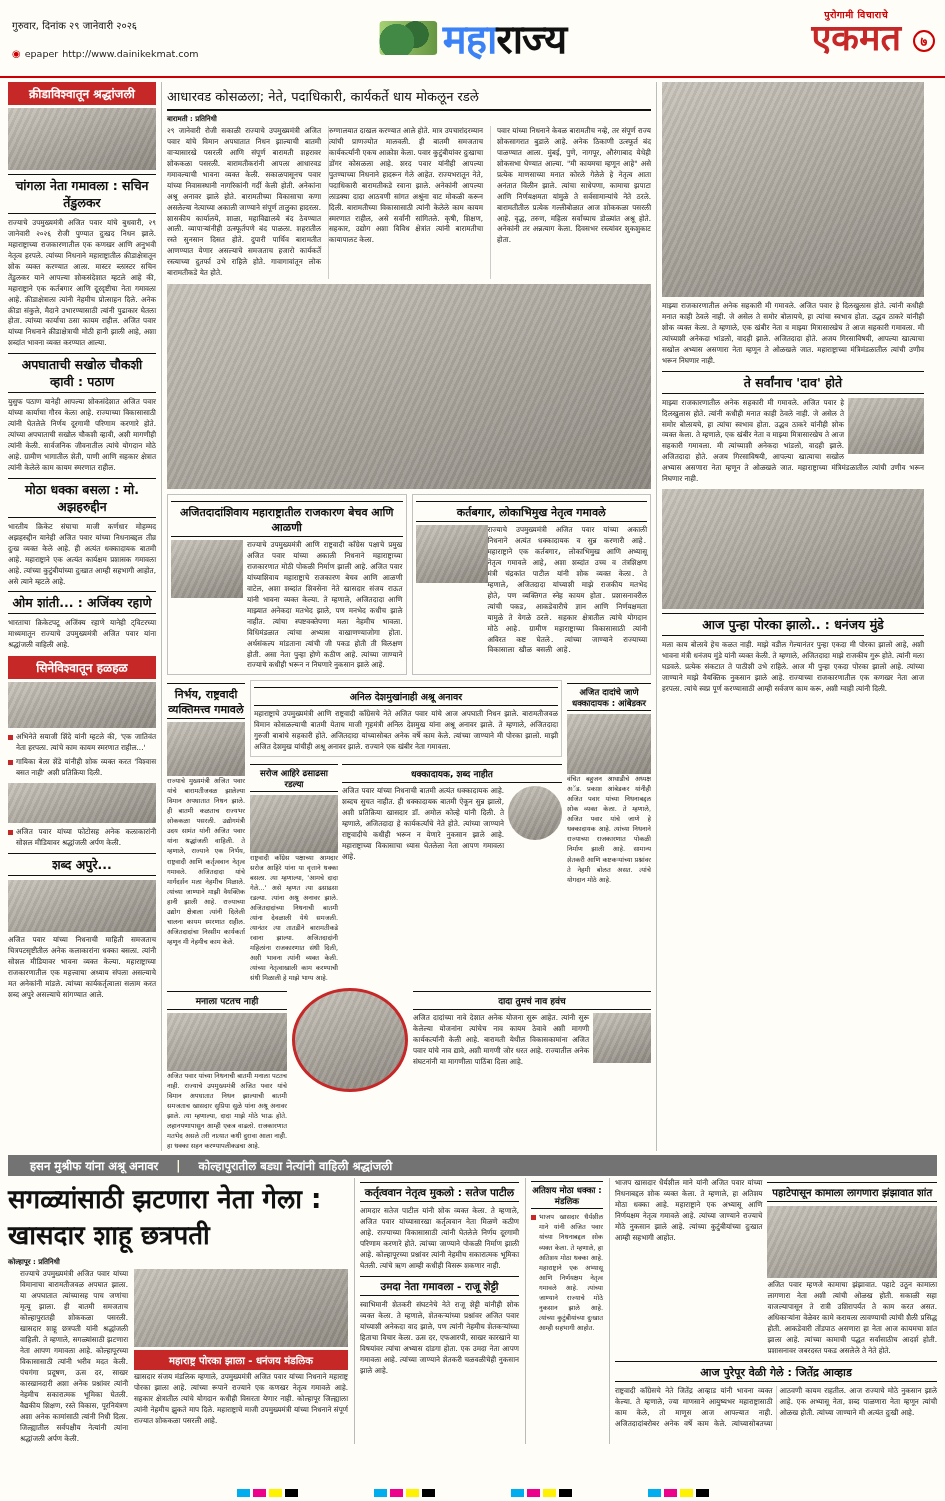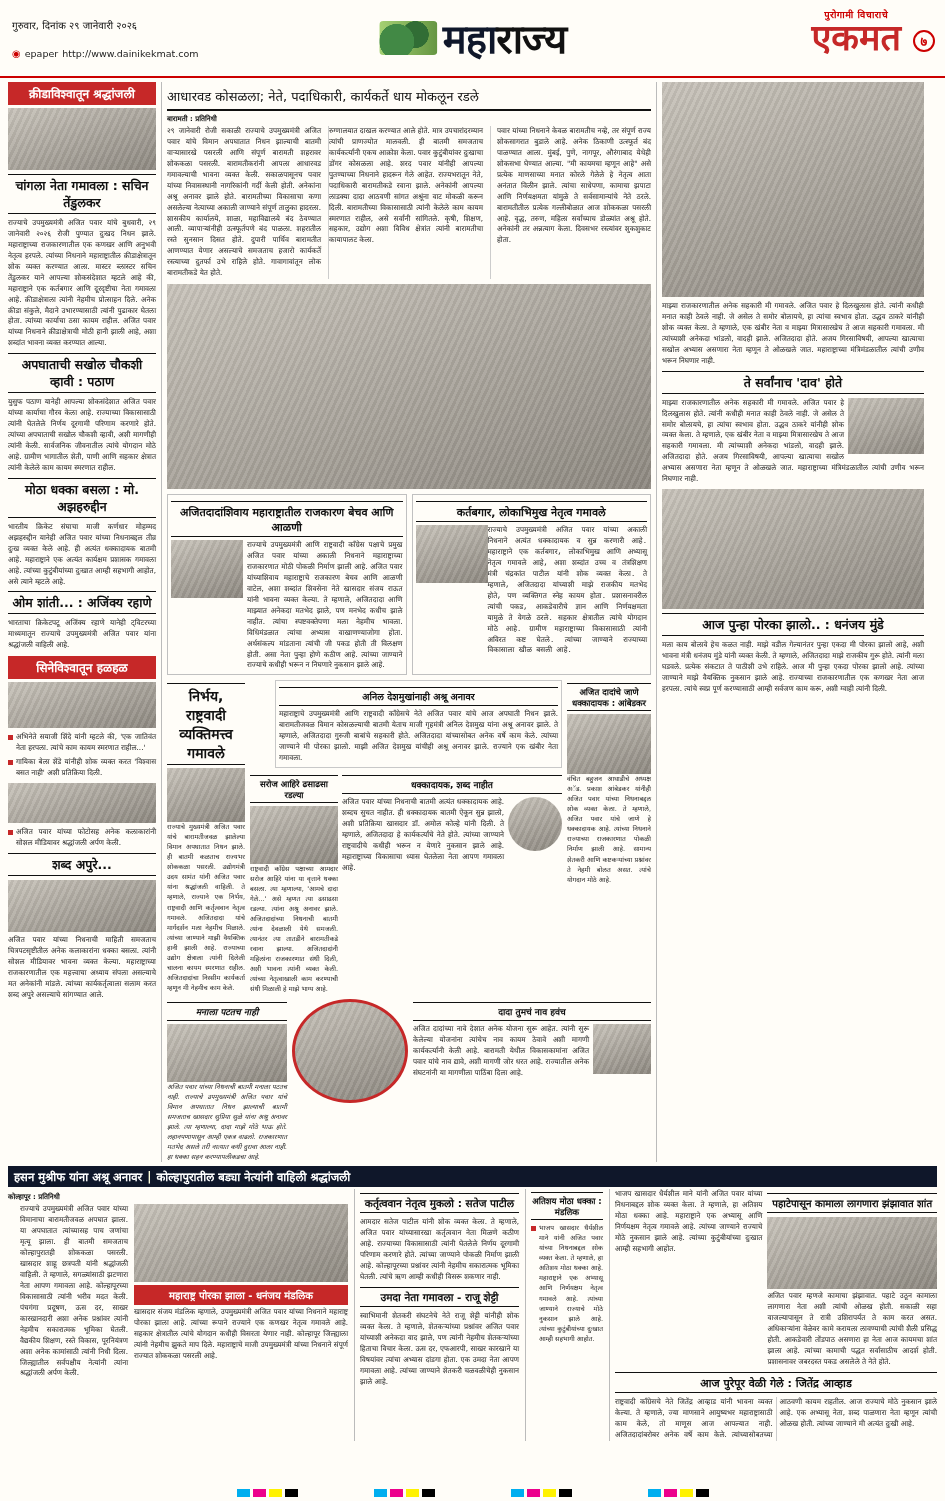--- a/index.html
+++ b/index.html
@@ -23,21 +23,21 @@
   .md-center {
     position:absolute; left:50%; transform:translateX(-50%); top:10px;
     display:flex; align-items:center; gap:6px;
   }
   .md-leaf { width:58px; height:34px; background:
       radial-gradient(circle at 30% 60%, #2e7d32 0 38%, transparent 39%),
       radial-gradient(circle at 62% 40%, #1b5e20 0 32%, transparent 33%),
       linear-gradient(90deg,#9ccc65,#558b2f);
     border-radius:4px; opacity:.9;}
   .md-maha { font-size:40px; font-weight:bold; color:#111; letter-spacing:-1px;}
-  .md-maha .red { color:#0f172a; }
+  .md-maha .red { color:#3b82f6; }
   .md-right { position:absolute; right:44px; top:8px; text-align:center; }
   .md-tag { font-size:9.5px; color:#c00; font-weight:bold; letter-spacing:.5px;}
   .md-ekmat { font-size:36px; font-weight:bold; color:#c62828; line-height:.95;}
   .md-pageno {
     position:absolute; right:10px; top:30px; width:22px; height:22px;
     border:2px solid #c00; border-radius:50%; color:#c00; font-size:13px;
     display:flex; align-items:center; justify-content:center; font-weight:bold;
   }
   
   .col-rule { border-left:1px solid #bbb; }
@@ -73,22 +73,22 @@
   }
   .byline { font-size:7px; font-weight:bold; color:#111; margin:3px 0;}
   .two-col { column-count:2; column-gap:7px; column-rule:1px solid #ccc;}
   .mini-hdr {
     font-size:11px; font-weight:bold; color:#111; text-align:center;
     border-top:1.2px solid #111; border-bottom:1.2px solid #111;
     padding:2px 1px; margin:3px 0;
   }
   
   .bottom-banner {
-    background:#0f172a; color:#fff; font-size:11.5px; font-weight:bold;
-    padding:3px 6px; margin:4px 8px 0 8px; display:flex; gap:5px; align-items:center;
+    background:#737373; color:#fff; font-size:11.5px; font-weight:bold;
+    padding:3px 22px; margin:4px 8px 0 8px; display:flex; gap:18px; align-items:center;
   }
   .big-head2 { font-size:26px; font-weight:bold; color:#111; padding:2px 8px; }
   .reg-marks { position:absolute; bottom:4px; left:0; width:100%;
      display:flex; justify-content:center; gap:3px;}
   .reg-marks i { width:13px; height:8px; display:block;}
 </style>
 </head>
 <body>
 
 <div class="page">
@@ -193,27 +193,27 @@
           <div style="display:flex;font-family:Liberation Mono, monospace;">
             <div class="photo" style="width:72px;height:58px;flex:none;"></div>
             <div class="body-text" style="flex:1;">राज्याचे उपमुख्यमंत्री अजित पवार यांच्या अकाली निधनाने अत्यंत धक्कादायक व सुन्न करणारी आहे. महाराष्ट्राने एक कर्तबगार, लोकाभिमुख आणि अभ्यासू नेतृत्व गमावले आहे, अशा शब्दांत उच्च व तंत्रशिक्षण मंत्री चंद्रकांत पाटील यांनी शोक व्यक्त केला. ते म्हणाले, अजितदादा यांच्याशी माझे राजकीय मतभेद होते, पण व्यक्तिगत स्नेह कायम होता. प्रशासनावरील त्यांची पकड, आकडेवारीचे ज्ञान आणि निर्णयक्षमता यामुळे ते वेगळे ठरले. सहकार क्षेत्रातील त्यांचे योगदान मोठे आहे. ग्रामीण महाराष्ट्राच्या विकासासाठी त्यांनी अविरत कष्ट घेतले. त्यांच्या जाण्याने राज्याच्या विकासाला खीळ बसली आहे.</div>
           </div>
         </div>
       </div>
 
       <div style="display:flex;gap:5px;margin-top:5px;">
 
         <div style="width:78px;">
-          <div class="mini-hdr" style="font-size:14px;">निर्भय, राष्ट्रवादी व्यक्तिमत्त्व गमावले</div>
+          <div class="mini-hdr" style="font-size:11px;">निर्भय, राष्ट्रवादी व्यक्तिमत्त्व गमावले</div>
           <div class="photo" style="height:54px;"></div>
           <div class="body-text" style="font-size:6.6px;">राज्याचे मुख्यमंत्री अजित पवार यांचे बारामतीजवळ झालेल्या विमान अपघातात निधन झाले. ही बातमी कळताच राज्यभर शोककळा पसरली. उद्योगमंत्री उदय सामंत यांनी अजित पवार यांना श्रद्धांजली वाहिली. ते म्हणाले, राज्याने एक निर्भय, राष्ट्रवादी आणि कर्तृत्ववान नेतृत्व गमावले. अजितदादा यांचे मार्गदर्शन मला नेहमीच मिळाले. त्यांच्या जाण्याने माझी वैयक्तिक हानी झाली आहे. राज्याच्या उद्योग क्षेत्राला त्यांनी दिलेली चालना कायम स्मरणात राहील. अजितदादांचा निस्सीम कार्यकर्ता म्हणून मी नेहमीच काम केले.</div>
         </div>
 
         <div style="flex:1;">
-          <div style="border:1px solid #c8c8c8;padding:3px;margin-left:25px;">
+          <div style="border:1px solid #c8c8c8;padding:3px;">
             <div class="mini-hdr" style="font-size:9.5px;">अनिल देशमुखांनाही अश्रू अनावर</div>
             <div class="body-text">महाराष्ट्राचे उपमुख्यमंत्री आणि राष्ट्रवादी काँग्रेसचे नेते अजित पवार यांचे आज अपघाती निधन झाले. बारामतीजवळ विमान कोसळल्याची बातमी येताच माजी गृहमंत्री अनिल देशमुख यांना अश्रू अनावर झाले. ते म्हणाले, अजितदादा गुरुजी बाबांचे सहकारी होते. अजितदादा यांच्यासोबत अनेक वर्षे काम केले. त्यांच्या जाण्याने मी पोरका झालो. माझी अजित देशमुख यांचीही अश्रू अनावर झाले. राज्याने एक खंबीर नेता गमावला.</div>
           </div>
           <div style="display:flex;gap:4px;margin-top:4px;">
             <div style="width:88px;flex:none;">
               <div class="mini-hdr" style="font-size:8.5px;">सरोज आहिरे ढसाढसा रडल्या</div>
               <div class="photo" style="height:58px;"></div>
               <div class="body-text" style="font-size:6.6px;">राष्ट्रवादी काँग्रेस पक्षाच्या आमदार सरोज आहिरे यांना या वृत्ताने धक्का बसला. त्या म्हणाल्या, 'आमचे दादा गेले...' असे म्हणत त्या ढसाढसा रडल्या. त्यांना अश्रू अनावर झाले. अजितदादांच्या निधनाची बातमी त्यांना देवळाली येथे समजली. त्यानंतर त्या तातडीने बारामतीकडे रवाना झाल्या. अजितदादांनी महिलांना राजकारणात संधी दिली, अशी भावना त्यांनी व्यक्त केली. त्यांच्या नेतृत्वाखाली काम करण्याची संधी मिळाली हे माझे भाग्य आहे.</div>
             </div>
             <div style="flex:1;">
@@ -225,21 +225,21 @@
         </div>
 
         <div style="width:84px;">
           <div class="mini-hdr" style="font-size:8.5px;">अजित दादांचे जाणे धक्कादायक : आंबेडकर</div>
           <div class="photo" style="height:60px;"></div>
           <div class="body-text" style="font-size:6.6px;">वंचित बहुजन आघाडीचे अध्यक्ष अॅड. प्रकाश आंबेडकर यांनीही अजित पवार यांच्या निधनाबद्दल शोक व्यक्त केला. ते म्हणाले, अजित पवार यांचे जाणे हे धक्कादायक आहे. त्यांच्या निधनाने राज्याच्या राजकारणात पोकळी निर्माण झाली आहे. सामान्य शेतकरी आणि कष्टकऱ्यांच्या प्रश्नांवर ते नेहमी बोलत असत. त्यांचे योगदान मोठे आहे.</div>
         </div>
       </div>
 
       <div style="display:flex;gap:5px;margin-top:5px;">
-        <div style="width:120px;font-style:italic;">
+        <div style="width:120px;">
           <div class="mini-hdr" style="font-size:9px;">मनाला पटतच नाही</div>
           <div class="photo" style="height:58px;"></div>
           <div class="body-text" style="font-size:6.6px;">अजित पवार यांच्या निधनाची बातमी मनाला पटतच नाही. राज्याचे उपमुख्यमंत्री अजित पवार यांचे विमान अपघातात निधन झाल्याची बातमी समजताच खासदार सुप्रिया सुळे यांना अश्रू अनावर झाले. त्या म्हणाल्या, दादा माझे मोठे भाऊ होते. लहानपणापासून आम्ही एकत्र वाढलो. राजकारणात मतभेद असले तरी नात्यात कधी दुरावा आला नाही. हा धक्का सहन करण्यापलीकडचा आहे.</div>
         </div>
         <div style="width:116px;">
           <div class="photo" style="height:104px;border-radius:50%;border:3px solid #c62828;"></div>
         </div>
         <div style="flex:1;">
           <div class="mini-hdr" style="font-size:9px;">दादा तुमचं नाव हवंच</div>
           <div class="photo" style="width:58px;height:50px;float:right;margin:0 0 3px 4px;"></div>
@@ -269,20 +269,21 @@
 
   <div class="bottom-banner">
     <span>हसन मुश्रीफ यांना अश्रू अनावर</span>
     <span style="color:#ffd;">|</span>
     <span>कोल्हापुरातील बड्या नेत्यांनी वाहिली श्रद्धांजली</span>
   </div>
 
   <div style="display:flex;gap:6px;padding:2px 8px;">
 
     <div style="width:340px;">
+      <div class="big-head2" style="padding-left:0;">सगळ्यांसाठी झटणारा नेता गेला : खासदार शाहू छत्रपती</div>
       <div class="byline">कोल्हापूर : प्रतिनिधी</div>
       <div style="display:flex;gap:6px;margin-left:12px;">
         <div style="width:108px;" class="body-text">राज्याचे उपमुख्यमंत्री अजित पवार यांच्या विमानाचा बारामतीजवळ अपघात झाला. या अपघातात त्यांच्यासह पाच जणांचा मृत्यू झाला. ही बातमी समजताच कोल्हापुरातही शोककळा पसरली. खासदार शाहू छत्रपती यांनी श्रद्धांजली वाहिली. ते म्हणाले, सगळ्यांसाठी झटणारा नेता आपण गमावला आहे. कोल्हापूरच्या विकासासाठी त्यांनी भरीव मदत केली. पंचगंगा प्रदूषण, ऊस दर, साखर कारखानदारी अशा अनेक प्रश्नांवर त्यांनी नेहमीच सकारात्मक भूमिका घेतली. वैद्यकीय शिक्षण, रस्ते विकास, पूरनियंत्रण अशा अनेक कामांसाठी त्यांनी निधी दिला. जिल्ह्यातील सर्वपक्षीय नेत्यांनी त्यांना श्रद्धांजली अर्पण केली.</div>
         <div style="flex:1;">
           <div class="photo" style="height:78px;"></div>
           <div class="hdr-red" style="font-size:10px;margin-top:3px;">महाराष्ट्र पोरका झाला - धनंजय मंडलिक</div>
           <div class="body-text" style="margin-top:2px;">खासदार संजय मंडलिक म्हणाले, उपमुख्यमंत्री अजित पवार यांच्या निधनाने महाराष्ट्र पोरका झाला आहे. त्यांच्या रूपाने राज्याने एक कणखर नेतृत्व गमावले आहे. सहकार क्षेत्रातील त्यांचे योगदान कधीही विसरता येणार नाही. कोल्हापूर जिल्ह्याला त्यांनी नेहमीच झुकते माप दिले. महाराष्ट्राचे माजी उपमुख्यमंत्री यांच्या निधनाने संपूर्ण राज्यात शोककळा पसरली आहे.</div>
         </div>
       </div>
     </div>

